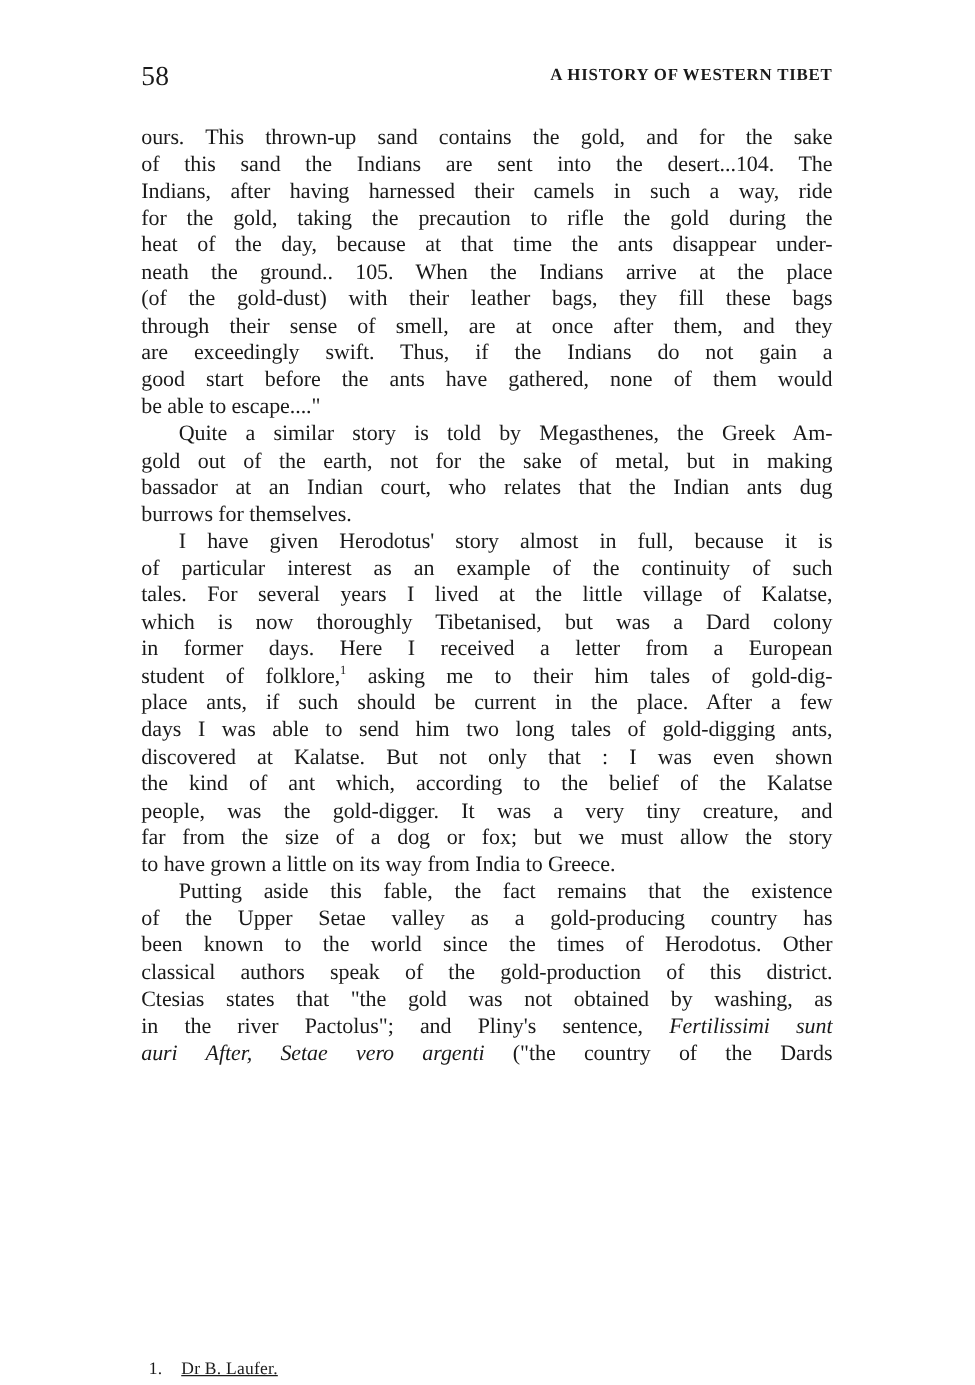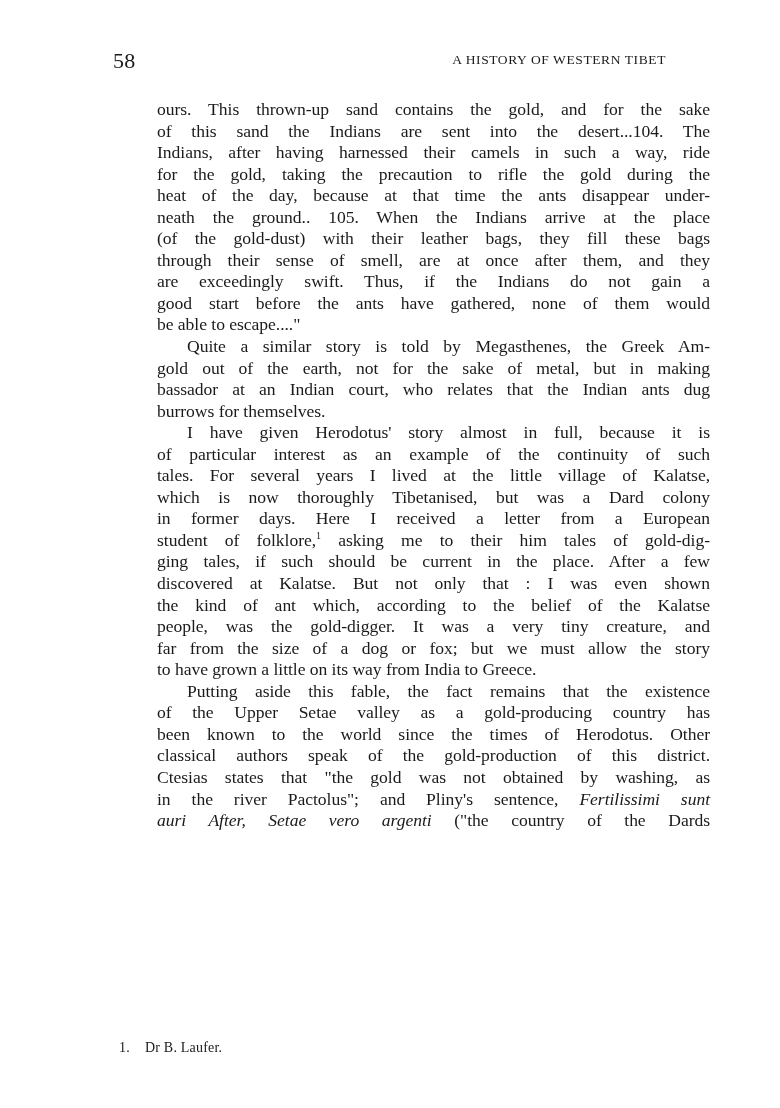--- a/index.html
+++ b/index.html
@@ -35,27 +35,27 @@
       font-size: 22px;
       letter-spacing: 0.2px;
     }
     .page-title {
       position: absolute;
       right: 0;
       top: 4px;
       font-size: 13.5px;
       letter-spacing: 0.6px;
       text-transform: uppercase;
+      font-weight: bold;
     }
     .body-text {
       position: absolute;
       top: 99px;
       left: 0;
       width: 553px;
-      margin-left: 44px;
     }
     .line {
       display: block;
       height: 21.55px;
       line-height: 21.55px;
       font-size: 17.6px;
       white-space: nowrap;
       text-align: justify;
       text-align-last: justify;
       letter-spacing: -0.05px;
@@ -68,24 +68,25 @@
       width: 523px;
     }
     .line:not(.indent) {
       width: 553px;
     }
     .italic {
       font-style: italic;
     }
     .footnote {
       position: absolute;
-      top: 1040px;
+      top: 1088px;
       left: 6px;
       font-size: 14px;
       letter-spacing: 0.2px;
+      text-decoration: underline;
     }
     .footnote .fn-mark {
       display: inline-block;
       width: 26px;
     }
     sup.fn-ref {
       font-size: 10px;
       line-height: 0;
       vertical-align: 7px;
     }
@@ -123,21 +124,22 @@
       <span class="line last">burrows for themselves.</span>
     </div>
 
     <div>
       <span class="line indent">I have given Herodotus' story almost in full, because it is</span>
       <span class="line">of particular interest as an example of the continuity of such</span>
       <span class="line">tales. For several years I lived at the little village of Kalatse,</span>
       <span class="line">which is now thoroughly Tibetanised, but was a Dard colony</span>
       <span class="line">in former days. Here I received a letter from a European</span>
       <span class="line"><span>student of folklore,</span><sup class="fn-ref">1</sup><span> asking me to their him tales of gold-dig-</span></span>
-      <span class="line">ging tales, if such should be current in the place. After a few</span>
+      <span class="line">place ants, if such should be current in the place. After a few</span>
+      <span class="line">days I was able to send him two long tales of gold-digging ants,</span>
       <span class="line">discovered at Kalatse. But not only that : I was even shown</span>
       <span class="line">the kind of ant which, according to the belief of the Kalatse</span>
       <span class="line">people, was the gold-digger. It was a very tiny creature, and</span>
       <span class="line">far from the size of a dog or fox; but we must allow the story</span>
       <span class="line last">to have grown a little on its way from India to Greece.</span>
     </div>
 
     <div>
       <span class="line indent">Putting aside this fable, the fact remains that the existence</span>
       <span class="line">of the Upper Setae valley as a gold-producing country has</span>

